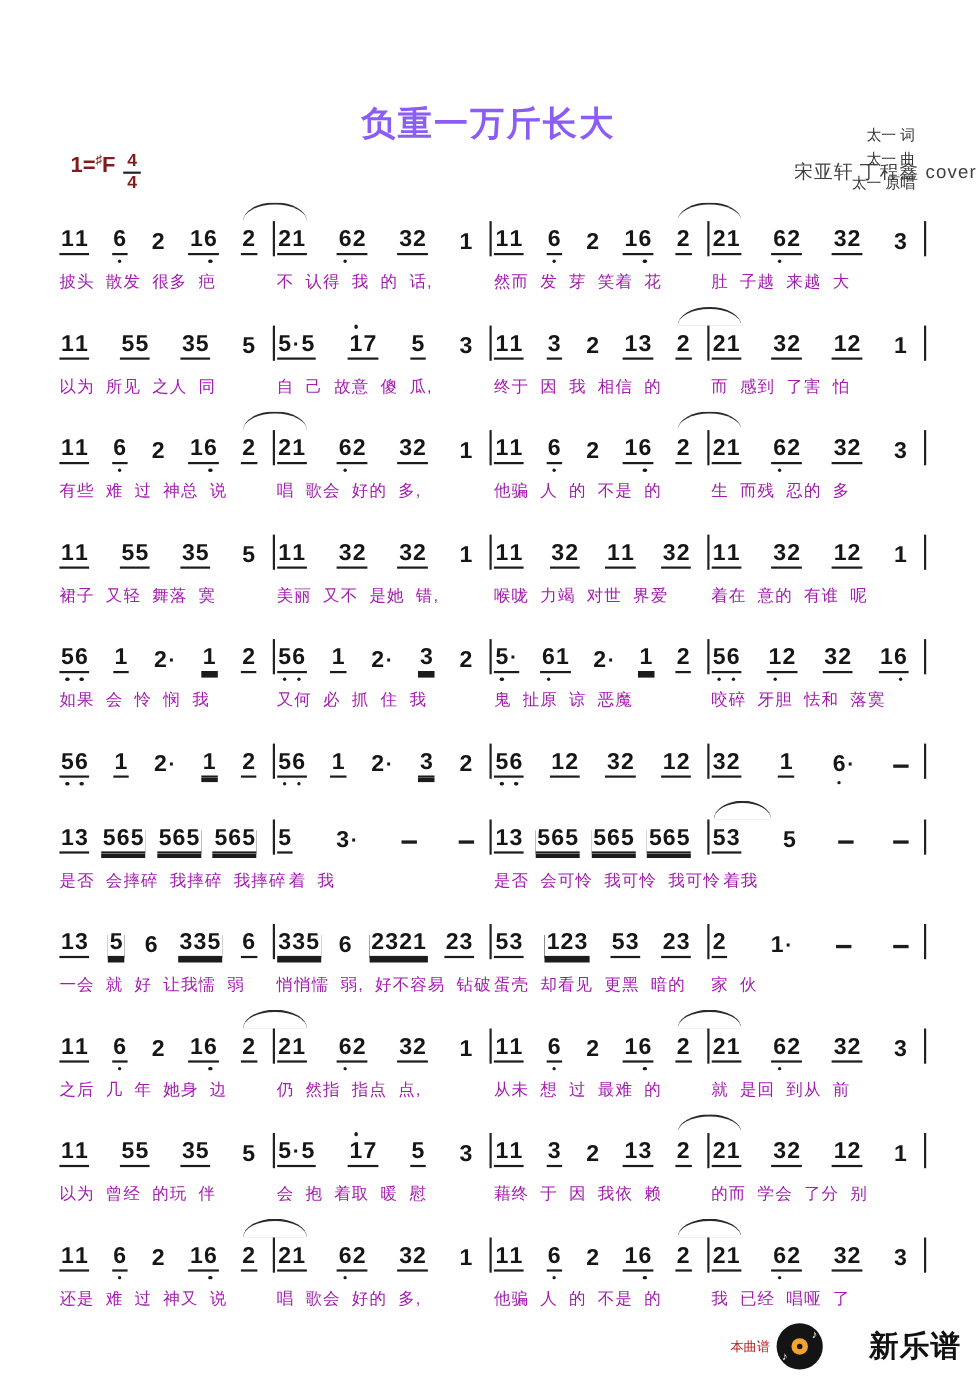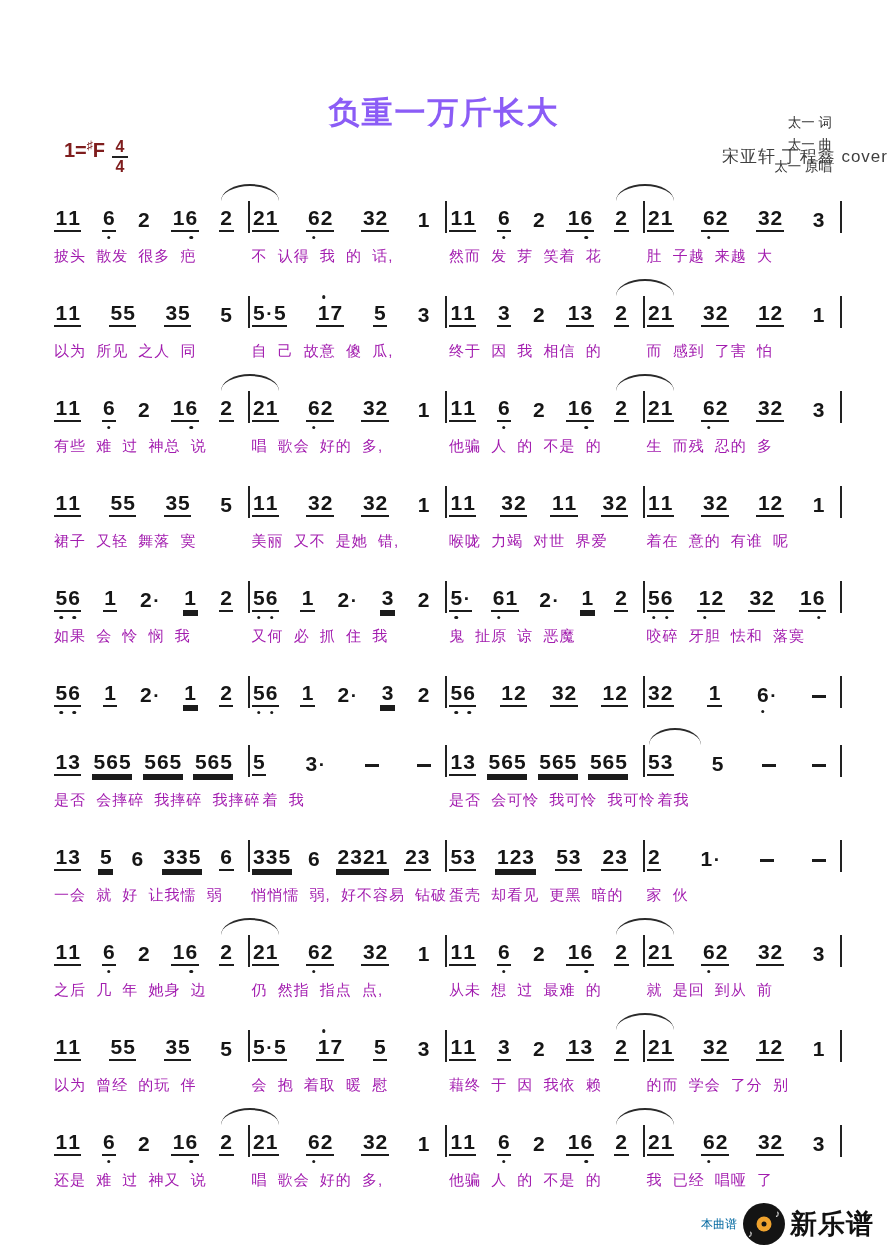--- a/index.html
+++ b/index.html
@@ -74,37 +74,37 @@
     border-top:2px solid #2a2a2a;border-radius:100% 100% 0 0 / 200% 200% 0 0;
     pointer-events:none;
   }
   .lyric{
     padding-left:2px;margin-top:7px;font-size:15px;color:#a21caf;
     letter-spacing:1px;word-spacing:5px;white-space:nowrap;overflow:visible;
   }
 
   
   .footer{position:absolute;right:14px;bottom:12px;display:flex;align-items:center;}
-  .footer .pre{font-size:12px;color:#0369a1;margin-right:6px;text-align:right;}
+  .footer .pre{font-size:12px;color:#b91c1c;margin-right:6px;text-align:right;}
   .vinyl{
     position:relative;width:42px;height:42px;border-radius:50%;background:#141414;
     display:inline-block;margin-right:5px;
   }
   .vinyl .center{
     position:absolute;left:50%;top:50%;transform:translate(-50%,-50%);
     width:15px;height:15px;border-radius:50%;background:#f0a32e;
   }
   .vinyl .hole{
     position:absolute;left:50%;top:50%;transform:translate(-50%,-50%);
     width:5px;height:5px;border-radius:50%;background:#141414;
   }
   .vinyl .n1,.vinyl .n2{position:absolute;color:#fff;font-size:10px;line-height:1;}
   .vinyl .n1{right:5px;top:6px;}
   .vinyl .n2{left:5px;bottom:6px;}
-  .brand{font-size:27px;font-weight:700;color:#111;letter-spacing:1px;}
+  .brand{font-size:27px;font-weight:700;color:#111;letter-spacing:1px;margin-left:37px;}
 </style>
 </head>
 <body>
 
 <div class="page">
 
   <div class="header">
     <div class="keysig">
       <span class="k"><span>1=</span><sup>♯</sup><span>F</span></span>
       <span class="timesig">

